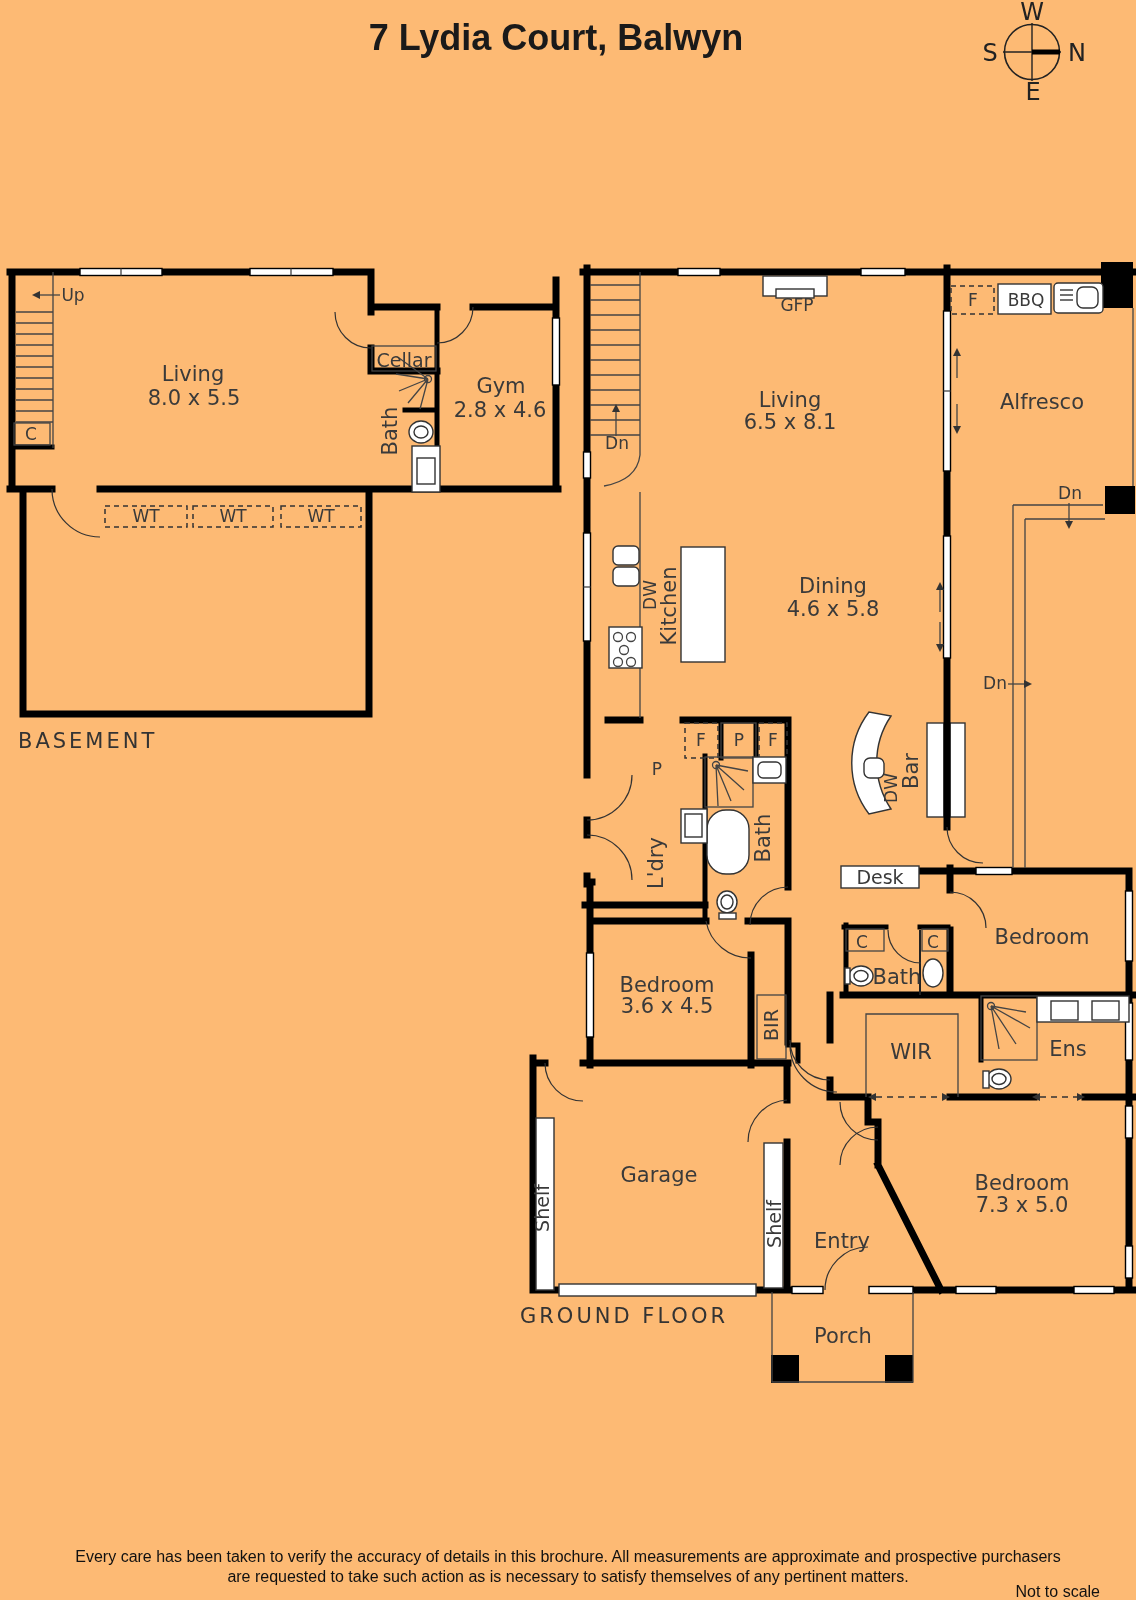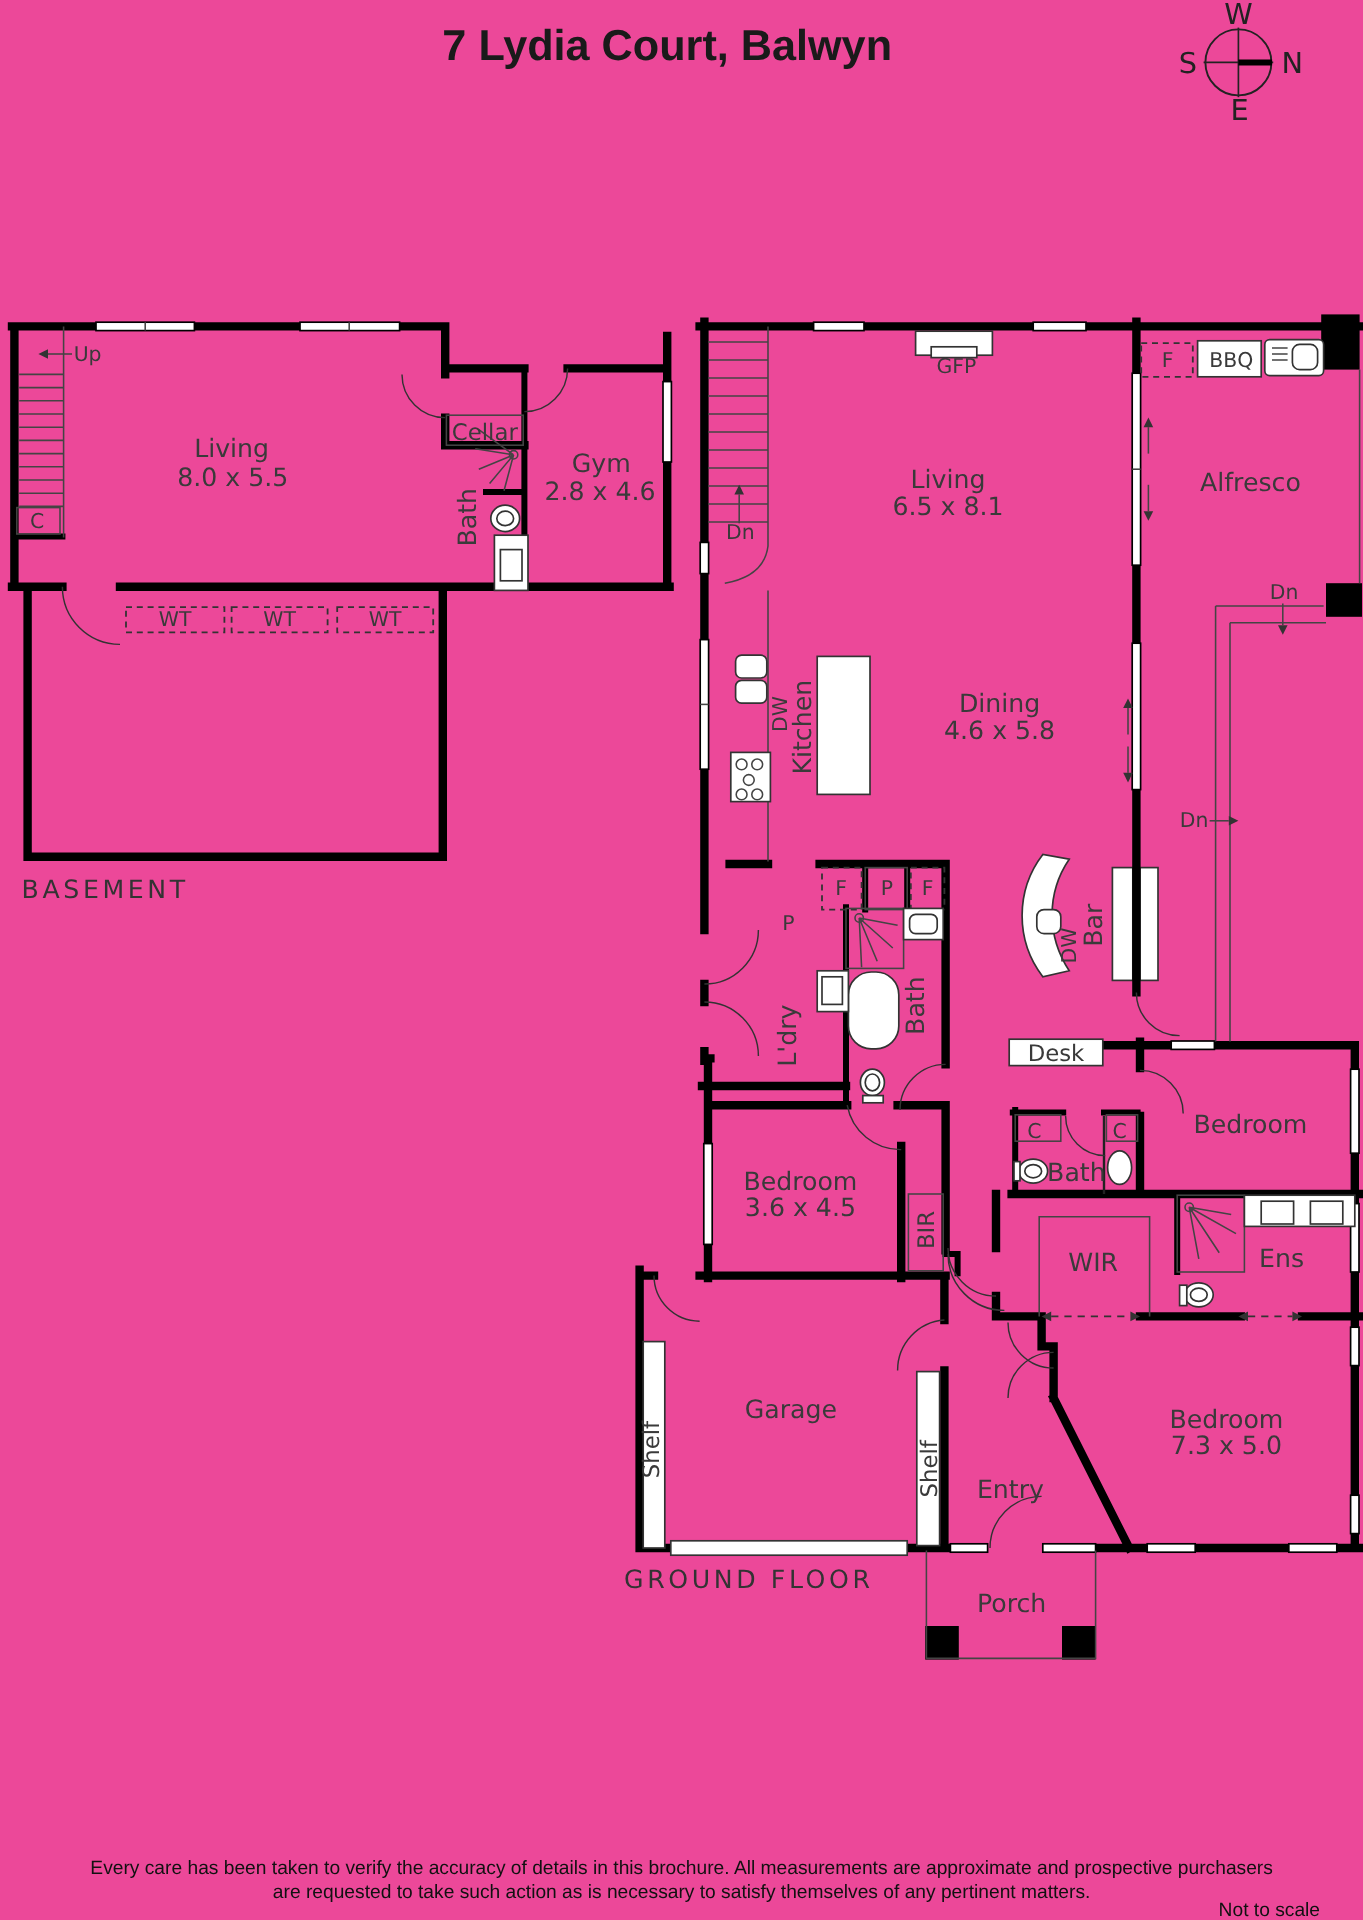--- a/index.html
+++ b/index.html
@@ -1,16 +1,16 @@
 <!DOCTYPE html>
 <html><head>
 <meta charset="utf-8">
 <style>
   html,body{margin:0;padding:0;background:#fff;}
-  .page{width:1136px;height:1600px;position:relative;background:#ec4899;overflow:hidden;}
+  .page{width:1136px;height:1600px;position:relative;background:#fdba74;overflow:hidden;}
   svg{display:block;}
   svg text{font-family:"DejaVu Sans",sans-serif;fill:#3a3a3a;}
   .ttl{font-family:"Liberation Sans",sans-serif;font-weight:700;font-size:36px;fill:#1a1a1a;}
   .cmp{font-size:24px;fill:#222;}
   .rm{font-size:21px;}
   .md{font-size:19px;}
   .sm{font-size:17px;}
   .flr{font-size:21px;letter-spacing:3px;fill:#333;}
   .foot{font-family:"Liberation Sans",sans-serif;font-size:16px;fill:#111;}
   .w{stroke:#000;stroke-width:7;fill:none;stroke-linecap:square;}

